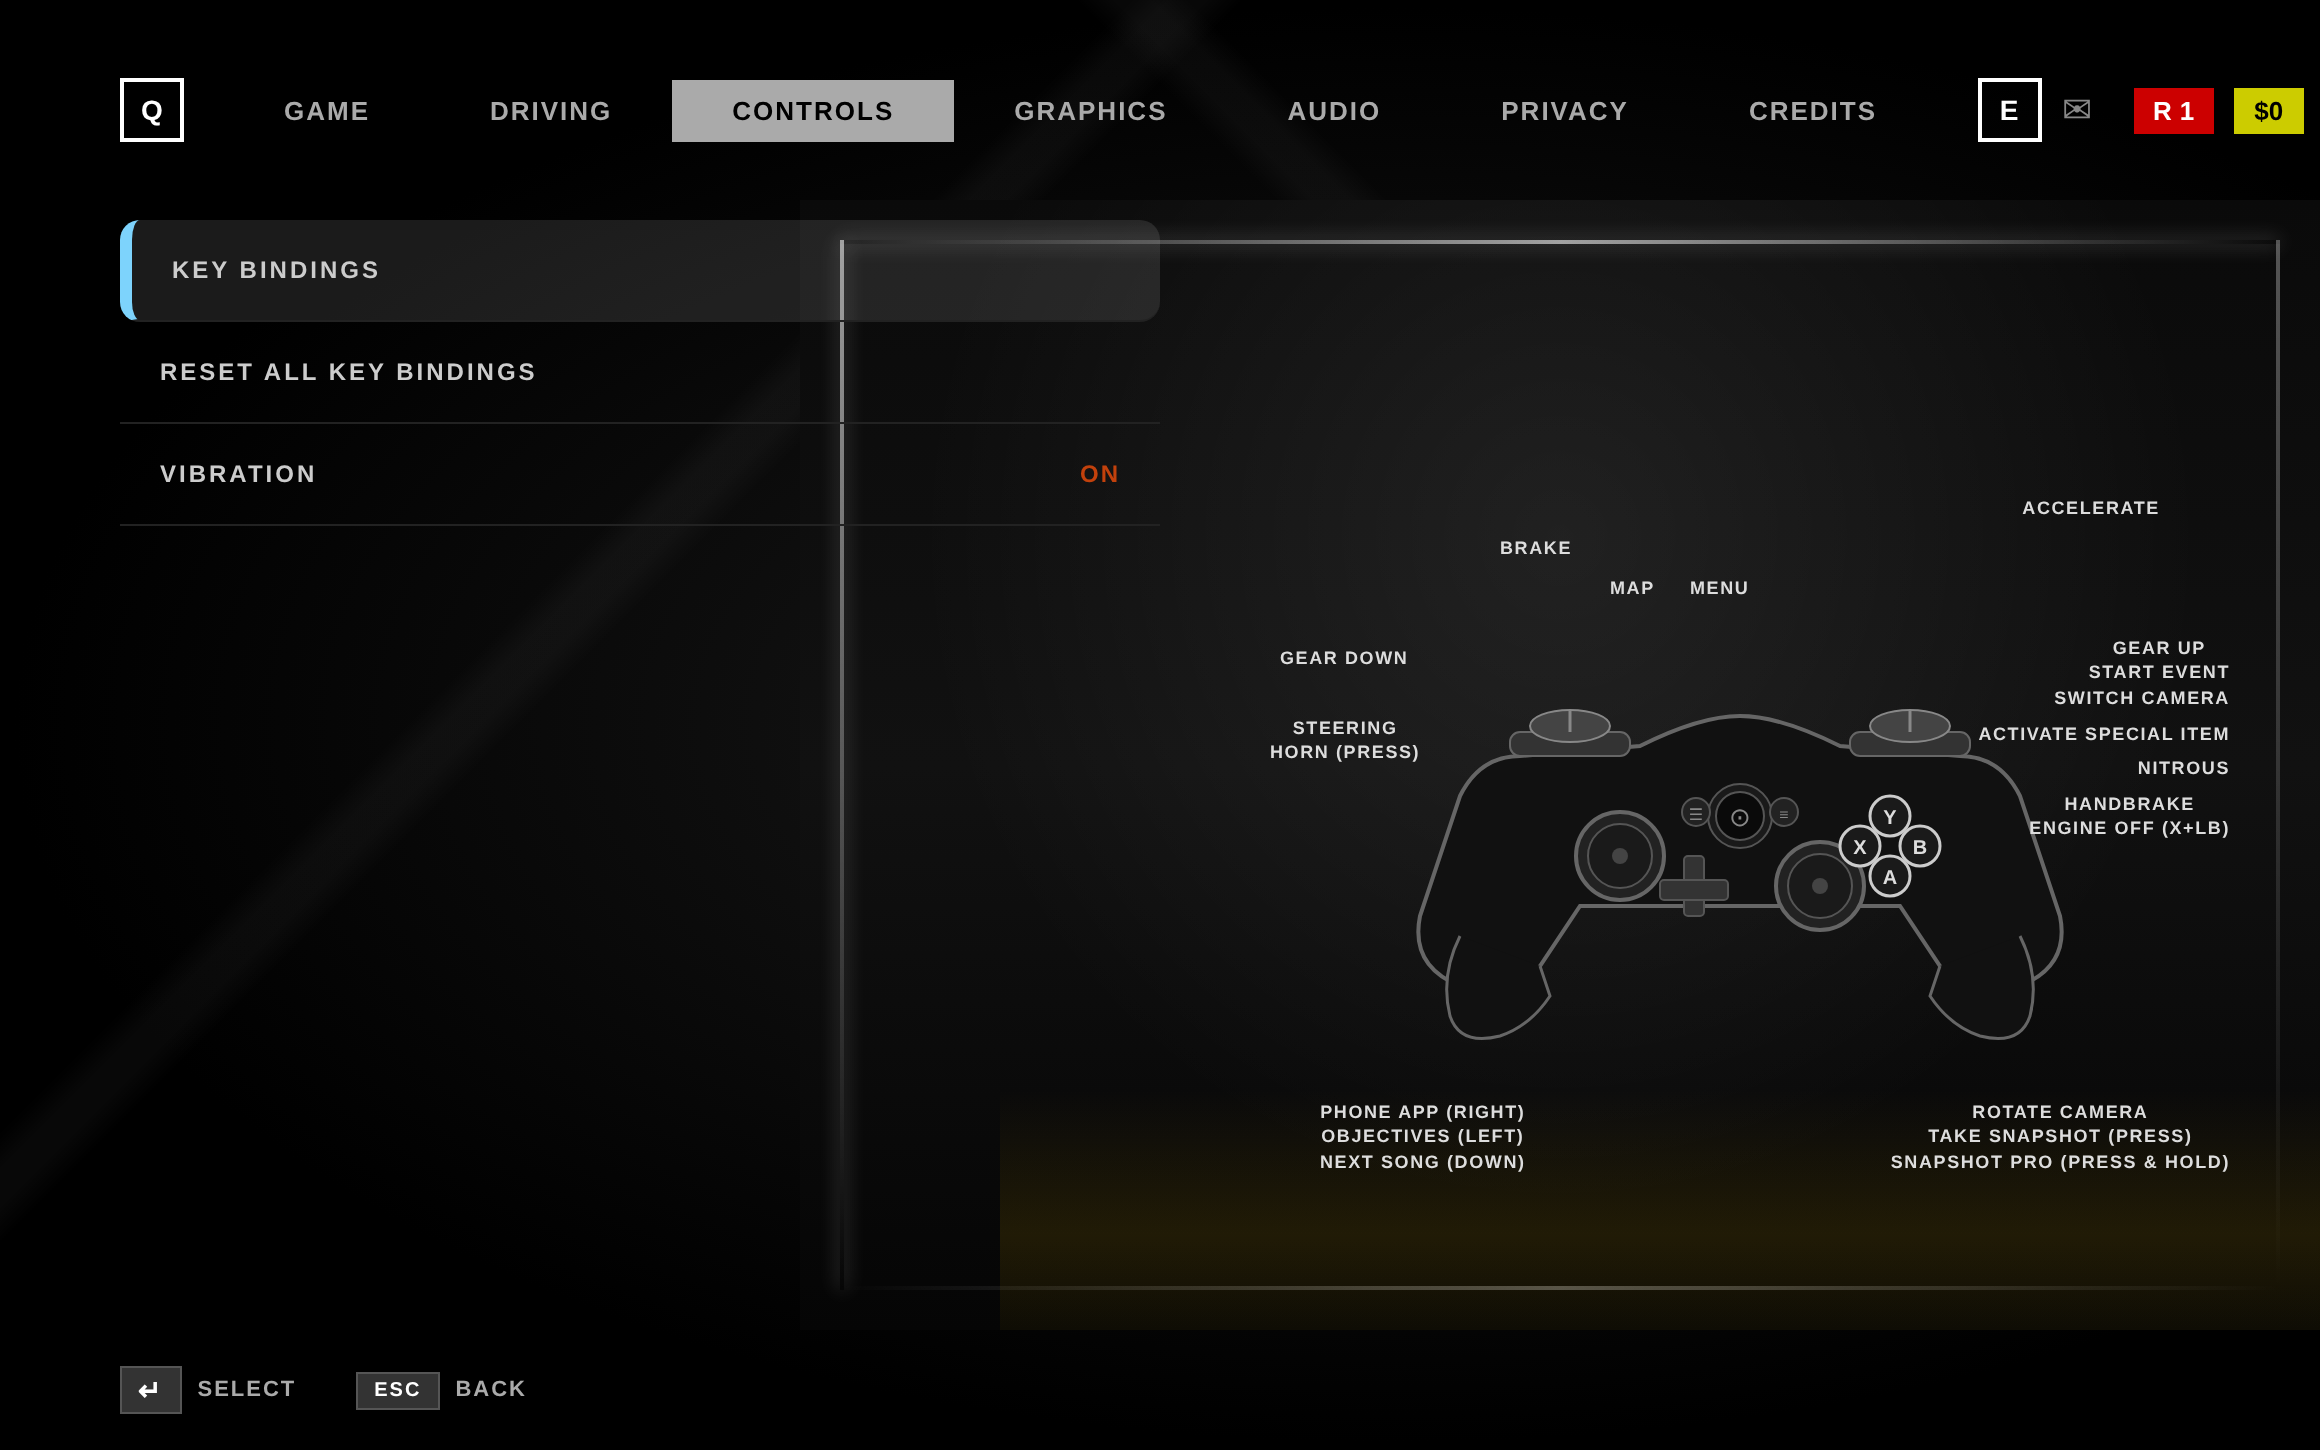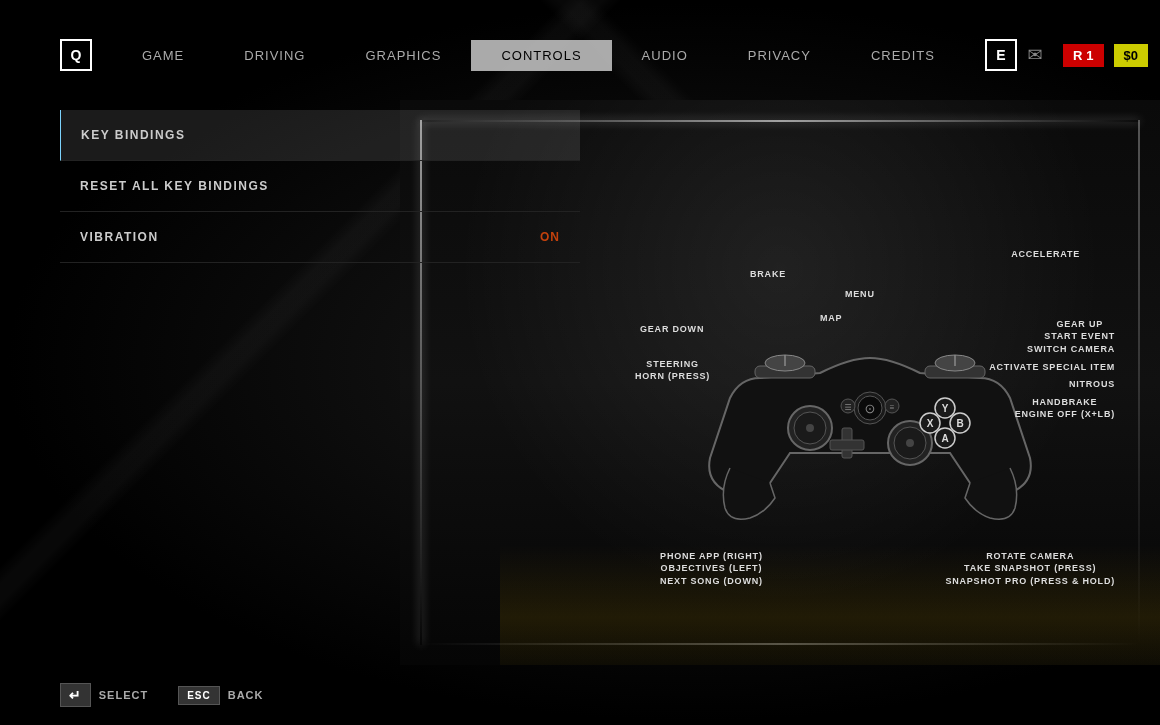--- a/index.html
+++ b/index.html
@@ -69,21 +69,21 @@
       display: flex;
       align-items: center;
       gap: 0;
       flex: 1;
     }
 
     .nav-item {
       padding: 8px 30px;
       color: #aaa;
       font-size: 13px;
-      font-weight: normal;
+      font-weight: bold;
       letter-spacing: 1px;
       text-transform: uppercase;
       cursor: pointer;
       position: relative;
       white-space: nowrap;
     }
 
     .nav-item.active {
       color: #000;
       background: rgba(200,200,200,0.85);
@@ -155,21 +155,22 @@
       display: flex;
       align-items: center;
       justify-content: space-between;
       padding: 18px 20px;
       border-bottom: 1px solid #222;
       cursor: pointer;
     }
 
     .menu-item:first-child {
       background: rgba(180,180,180,0.15);
-      border-left: 1px solid #7dd3fc;
+      border-left: 6px solid #7dd3fc;
+      border-radius: 10px;
     }
 
     .menu-item-label {
       color: #ccc;
       font-size: 12px;
       font-weight: bold;
       letter-spacing: 1.5px;
       text-transform: uppercase;
     }
 
@@ -349,22 +350,22 @@
 <div class="corner-lines">
   <div class="corner-lines-inner"></div>
 </div>
 <div class="car-reflection"></div>
 
 <nav class="navbar">
   <div class="nav-q-icon">Q</div>
   <div class="nav-items">
     <div class="nav-item">GAME</div>
     <div class="nav-item">DRIVING</div>
+    <div class="nav-item active">CONTROLS</div>
     <div class="nav-item">GRAPHICS</div>
-    <div class="nav-item active">CONTROLS</div>
     <div class="nav-item">AUDIO</div>
     <div class="nav-item">PRIVACY</div>
     <div class="nav-item">CREDITS</div>
   </div>
   <div class="nav-e-icon">E</div>
   <div class="nav-right">
     <div class="nav-mail-icon">✉</div>
     <div class="nav-rank-badge">
       <span>R</span>
       <span>1</span>
@@ -445,21 +446,21 @@
 
         <line x1="85" y1="57" x2="85" y2="68" stroke="#888" stroke-width="1.5"></line>
         <line x1="255" y1="57" x2="255" y2="68" stroke="#888" stroke-width="1.5"></line>
       </svg>
     </div>
 
     <div class="ctrl-label" style="top:10px; left:130px;margin-top:20px;">BRAKE</div>
 
     <div class="ctrl-label" style="top:10px; right:40px;">ACCELERATE</div>
 
-    <div class="ctrl-label" style="top:50px; left:200px;margin-top:24px;">MAP</div>
+    <div class="ctrl-label" style="top:50px; left:185px;">MAP</div>
 
     <div class="ctrl-label" style="top:50px; left:225px;">MENU</div>
 
     <div class="ctrl-label" style="top:85px; left:20px;">GEAR DOWN</div>
 
     <div class="ctrl-label" style="top:80px; right:5px;">
       <span>GEAR UP</span><br>
       <span>START EVENT</span>
     </div>
 

